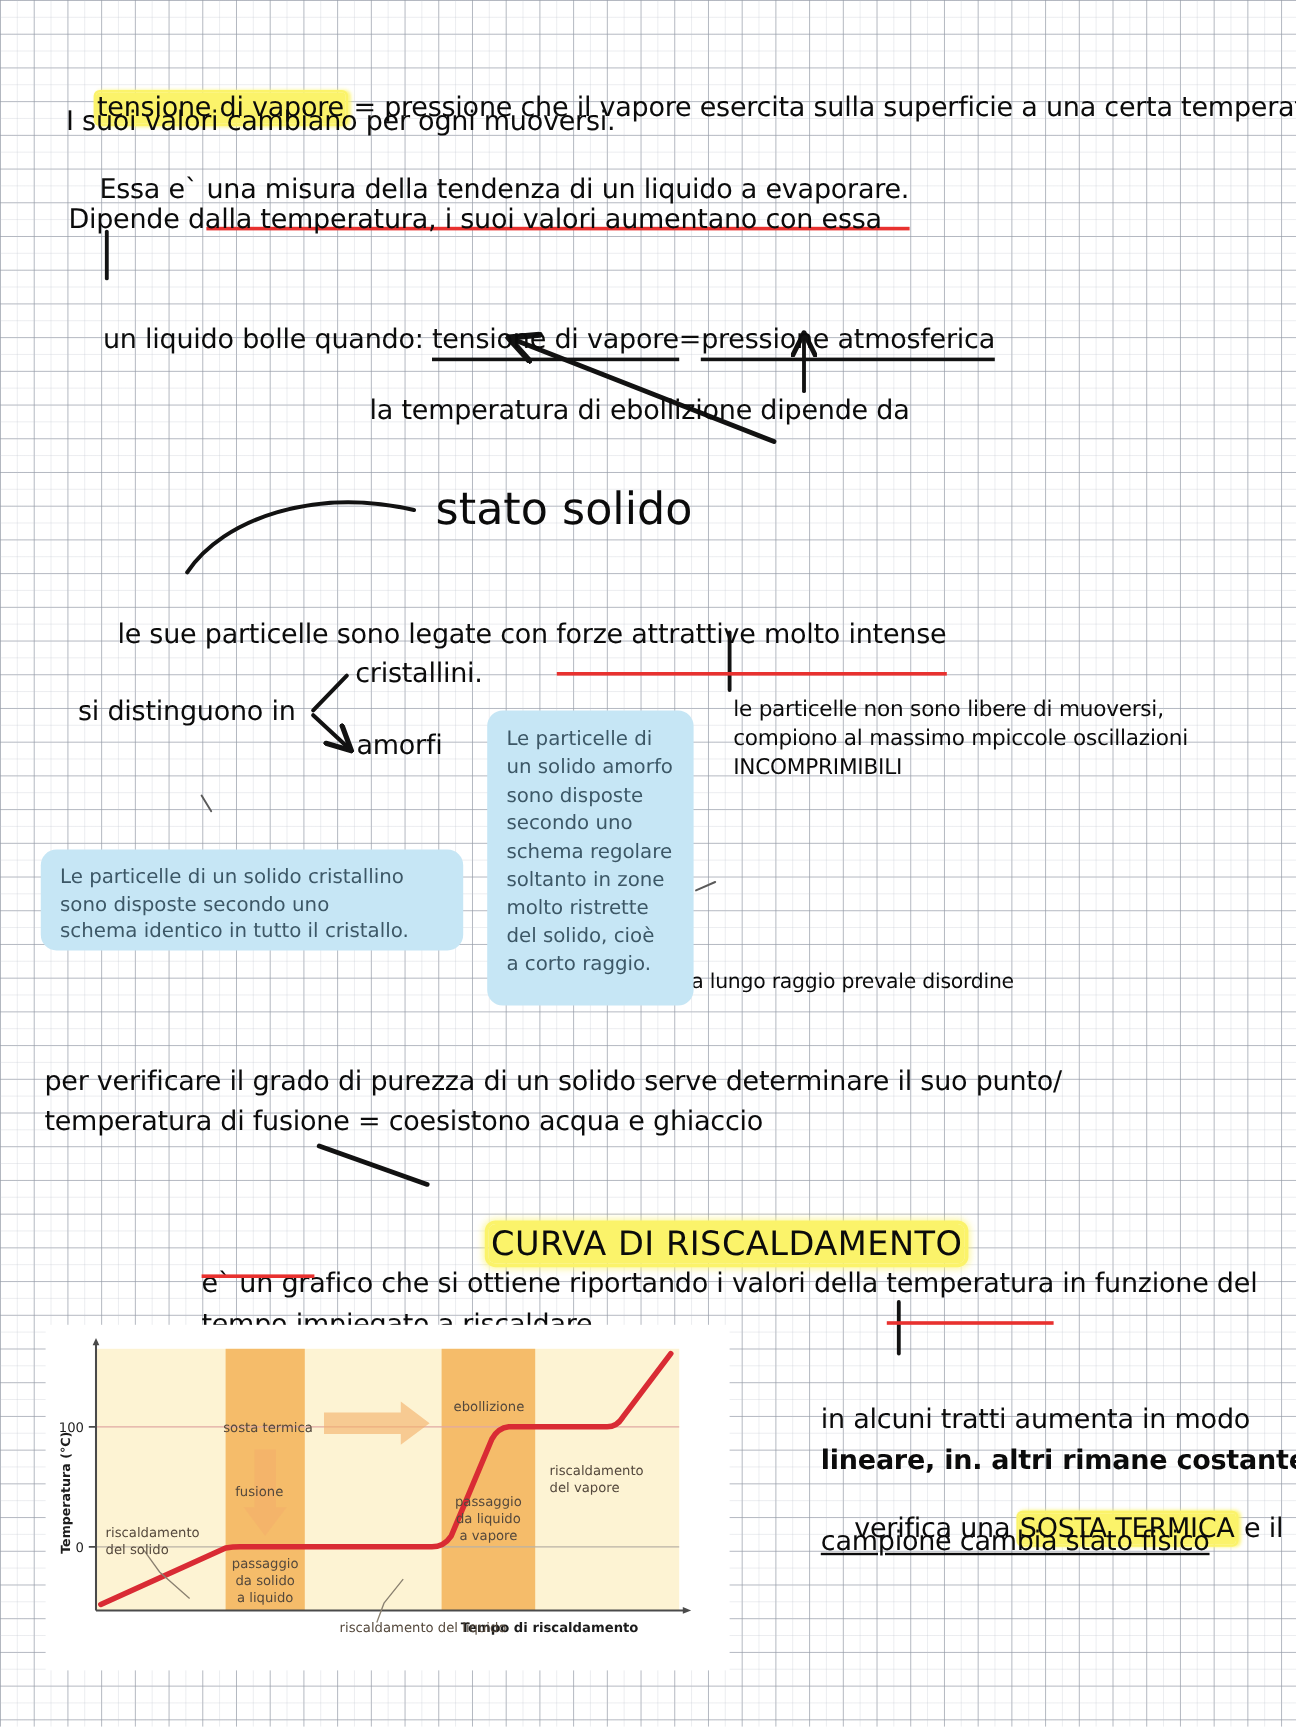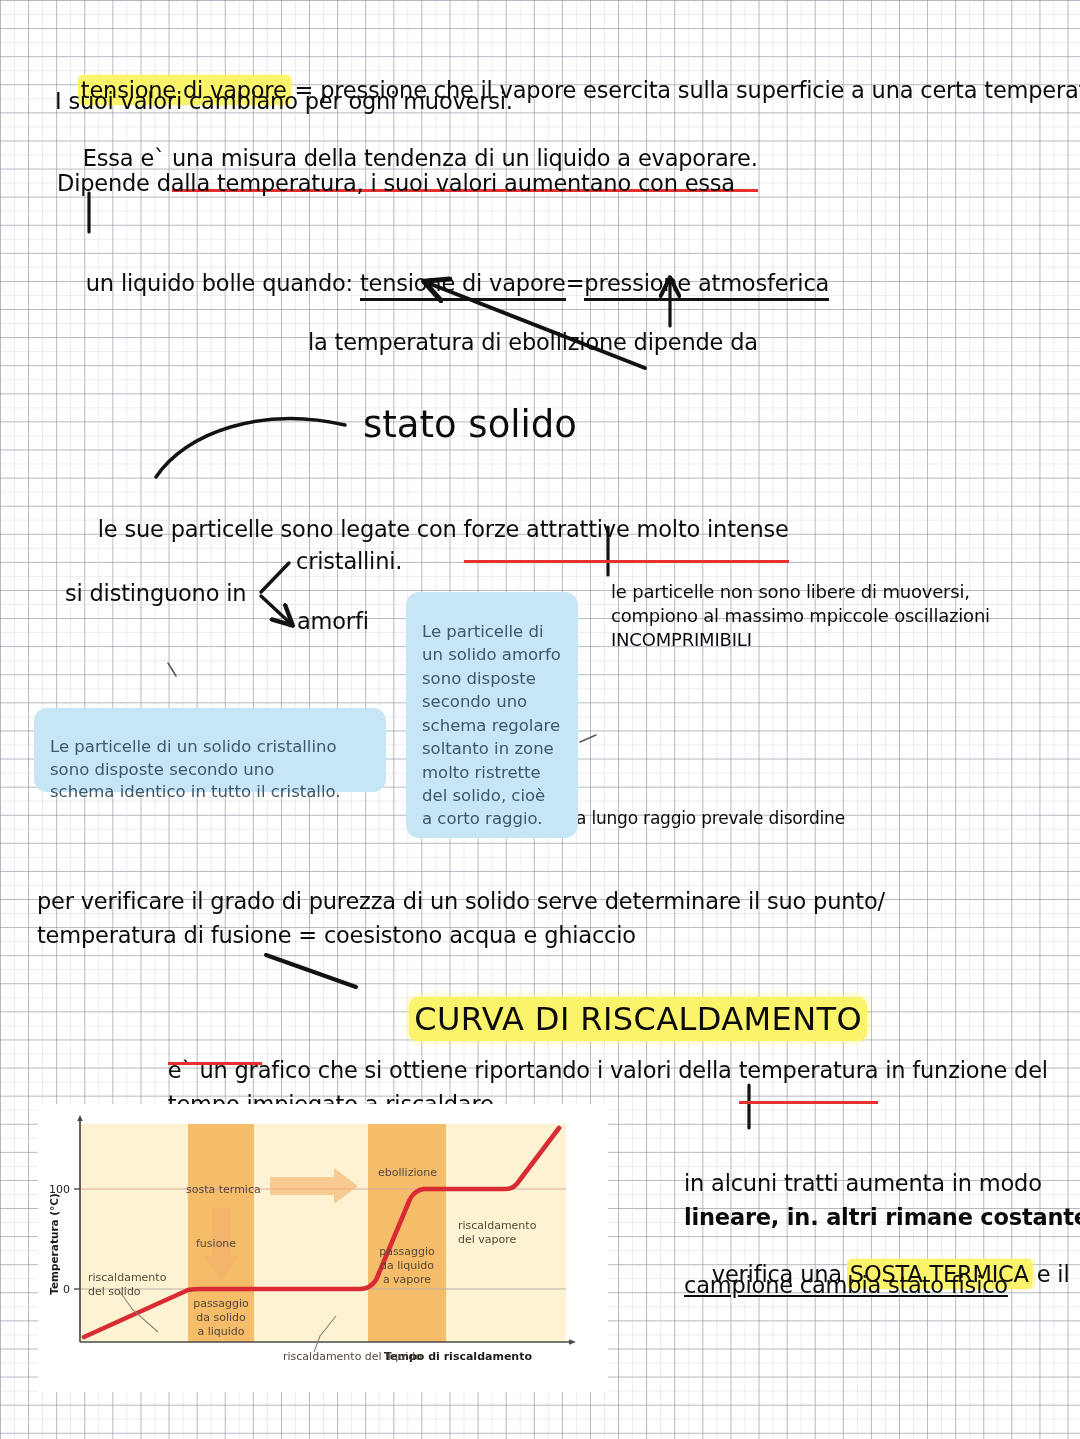--- a/index.html
+++ b/index.html
@@ -40,21 +40,21 @@
     font-family: "DejaVu Sans", sans-serif;
     color: #0b0b0b;
     font-weight: 400;
     letter-spacing: -0.2px;
     white-space: pre;
     line-height: 1.0;
   }
   .hw.big   { font-size: 22.5px; }
   .hw.small { font-size: 18px; }
   .hw.title { font-size: 37px; letter-spacing: 0px; }
-  .hw.caps  { font-size: 32px; letter-spacing: 0.4px; }
+  .hw.caps  { font-size: 28px; letter-spacing: 0.4px; margin-top: 24px; }
 
   
   .hl {
     background: #fbf36a;
     box-shadow: 0 0 0 2px #fbf36a, 2px 0 3px 2px rgba(251,243,106,0.85);
     border-radius: 3px;
     padding: 0 1px;
   }
   .hl-soft {
     background: #fbf36a;
@@ -83,21 +83,21 @@
 
   
   .callout {
     position: absolute;
     background: #c6e6f5;
     border-radius: 13px;
     color: #3c5766;
     font-family: "DejaVu Sans", sans-serif;
     font-size: 16.5px;
     line-height: 1.37;
-    padding: 28px 16px;
+    padding: 12px 16px;
     box-sizing: border-box;
     white-space: pre-line;
   }
 
   
   #ink {
     position: absolute;
     left: 0; top: 0;
     width: 1080px;
     height: 1439px;

